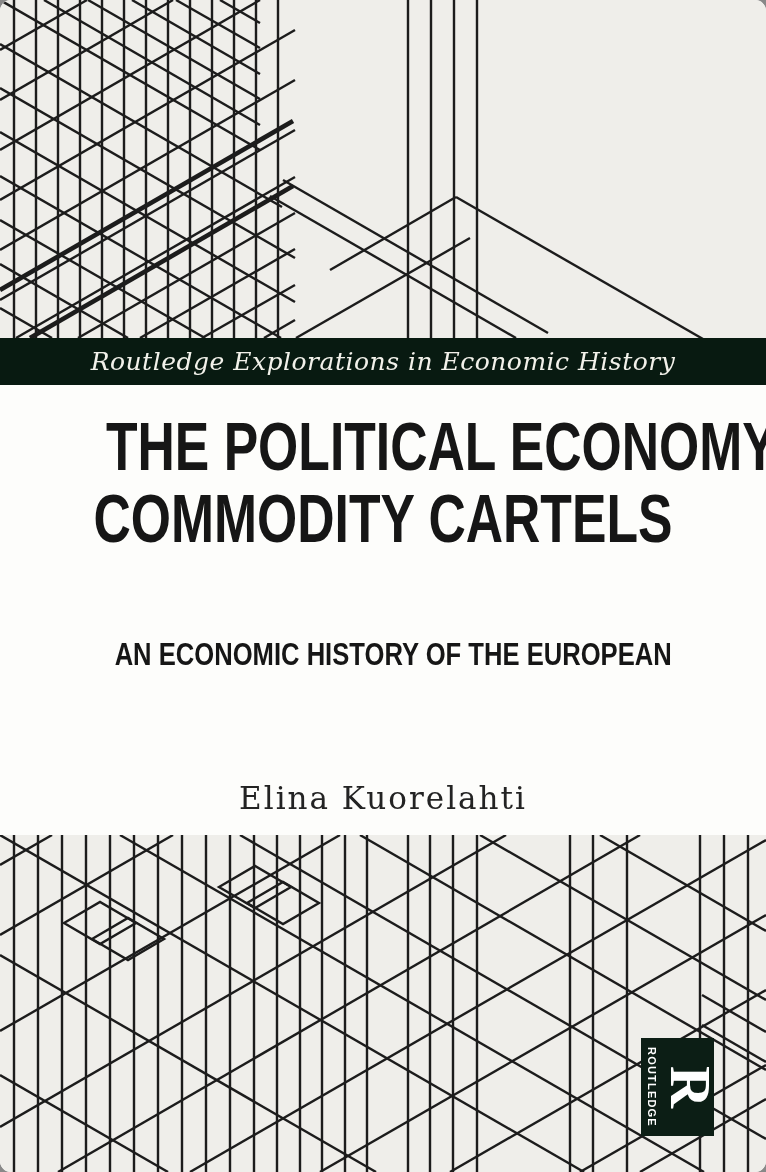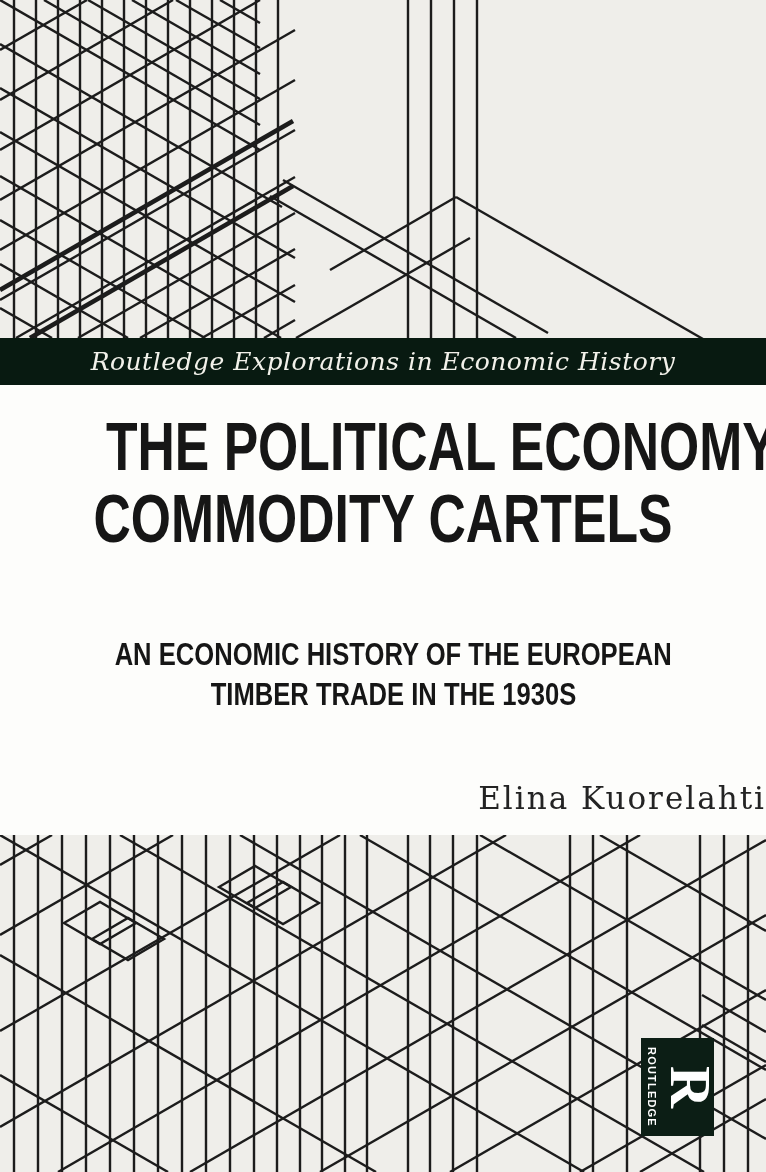--- a/index.html
+++ b/index.html
@@ -1,21 +1,21 @@
 <!DOCTYPE html>
 <html style="--banner-bg: #081a11; --banner-text: #f2f1ea; --pattern-bg: #efeeea; --line: #1c1c1c; --page-bg: #fdfdfb; --ink: #161616; --logo-bg: #0c1e15; --logo-fg: #ffffff;"><head>
 <meta charset="utf-8">
 <style>
   :root{
     --banner-bg:#081a11; --banner-text:#f2f1ea; --pattern-bg:#efeeea;
     --line:#1c1c1c; --page-bg:#fdfdfb; --ink:#161616; --logo-bg:#0c1e15; --logo-fg:#ffffff;
   }
   html,body{margin:0;padding:0;}
   body{background:#888;font-family:"Liberation Sans",sans-serif;}
-  .cover{position:relative;width:766px;height:1172px;background:var(--page-bg);overflow:hidden;margin:0 auto;}
+  .cover{position:relative;width:766px;height:1172px;background:var(--page-bg);overflow:hidden;margin:0 auto;border-radius:11px;}
 
   .pattern{position:absolute;left:0;width:766px;}
   .pattern-top{top:0;height:338px;}
   .pattern-bottom{top:835px;height:337px;}
   .pattern svg{display:block;}
   .pat .bg{fill:var(--pattern-bg);}
   .pat line{stroke:var(--line);stroke-width:2.4;}
   .pat line.thick{stroke-width:4.6;}
   .pat path{fill:none;stroke:var(--line);stroke-width:2.4;}
 
@@ -25,21 +25,21 @@
                letter-spacing:.5px;white-space:nowrap;}
 
   .title-block{position:absolute;left:0;top:410px;width:766px;text-align:center;color:var(--ink);}
   .title-line{font-weight:700;font-size:68px;line-height:72px;white-space:nowrap;}
   .title-line > span{display:inline-block;transform:scaleX(.76);transform-origin:center;}
 
   .subtitle-block{position:absolute;left:0;top:634px;width:766px;text-align:center;color:var(--ink);}
   .subtitle-line{font-weight:700;font-size:32px;line-height:40px;white-space:nowrap;padding-left:20px;}
   .subtitle-line > span{display:inline-block;transform:scaleX(.8);transform-origin:center;}
 
-  .author{position:absolute;left:0;top:780px;width:766px;text-align:right;
+  .author{position:absolute;left:0;top:780px;width:766px;text-align:center;
           font-family:"DejaVu Serif",serif;font-size:31px;letter-spacing:2px;color:#232323;}
 
   .logo{position:absolute;left:641px;top:1038px;width:73px;height:98px;background:var(--logo-bg);}
   .logo-text{position:absolute;left:5px;top:9px;bottom:9px;writing-mode:vertical-rl;
              color:var(--logo-fg);font-size:11px;font-weight:700;letter-spacing:1.2px;
              font-family:"Liberation Sans",sans-serif;white-space:nowrap;}
   .logo-rwrap{position:absolute;right:0;top:0;bottom:0;width:48px;display:flex;align-items:center;justify-content:center;}
   .logo-r{display:block;transform:rotate(90deg);font-family:"Liberation Serif",serif;font-weight:700;
           font-size:58px;line-height:1;color:var(--logo-fg);}
 </style>
@@ -112,21 +112,20 @@
     <span class="banner-text">Routledge Explorations in Economic History</span>
   </div>
 
   <div class="title-block">
     <div class="title-line"><span>THE POLITICAL ECONOMY</span></div>
     <div class="title-line"><span>COMMODITY CARTELS</span></div>
   </div>
 
   <div class="subtitle-block">
     <div class="subtitle-line"><span>AN ECONOMIC HISTORY OF THE EUROPEAN</span></div>
-    <div class="subtitle-line"><span>TIMBER TRADE IN THE 1930S</span></div>
   </div>
 
   <div class="author">Elina Kuorelahti</div>
 
   <div class="pattern pattern-bottom">
     <svg class="pat" width="766" height="337" viewBox="0 0 766 337">
       <rect class="bg" x="0" y="0" width="766" height="337"></rect>
 
       <line x1="14" y1="0" x2="14" y2="337"></line>
         <line x1="38" y1="0" x2="38" y2="337"></line>

